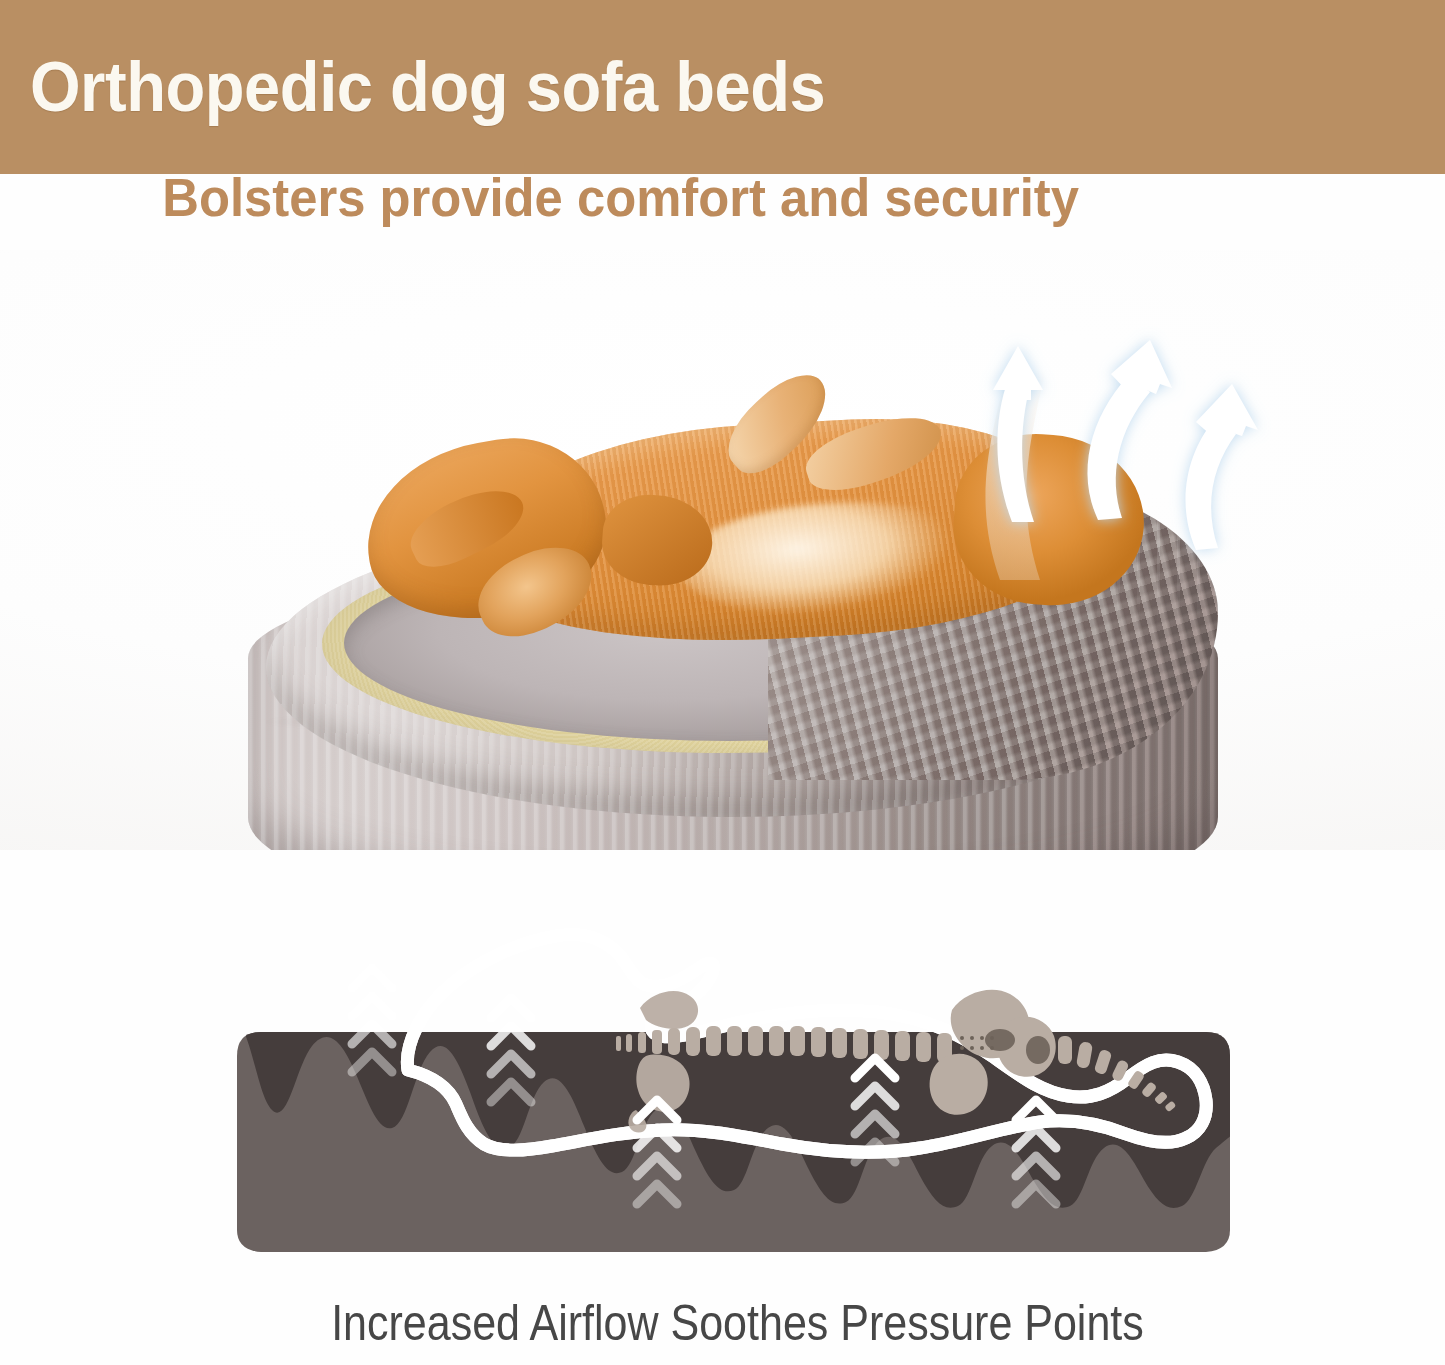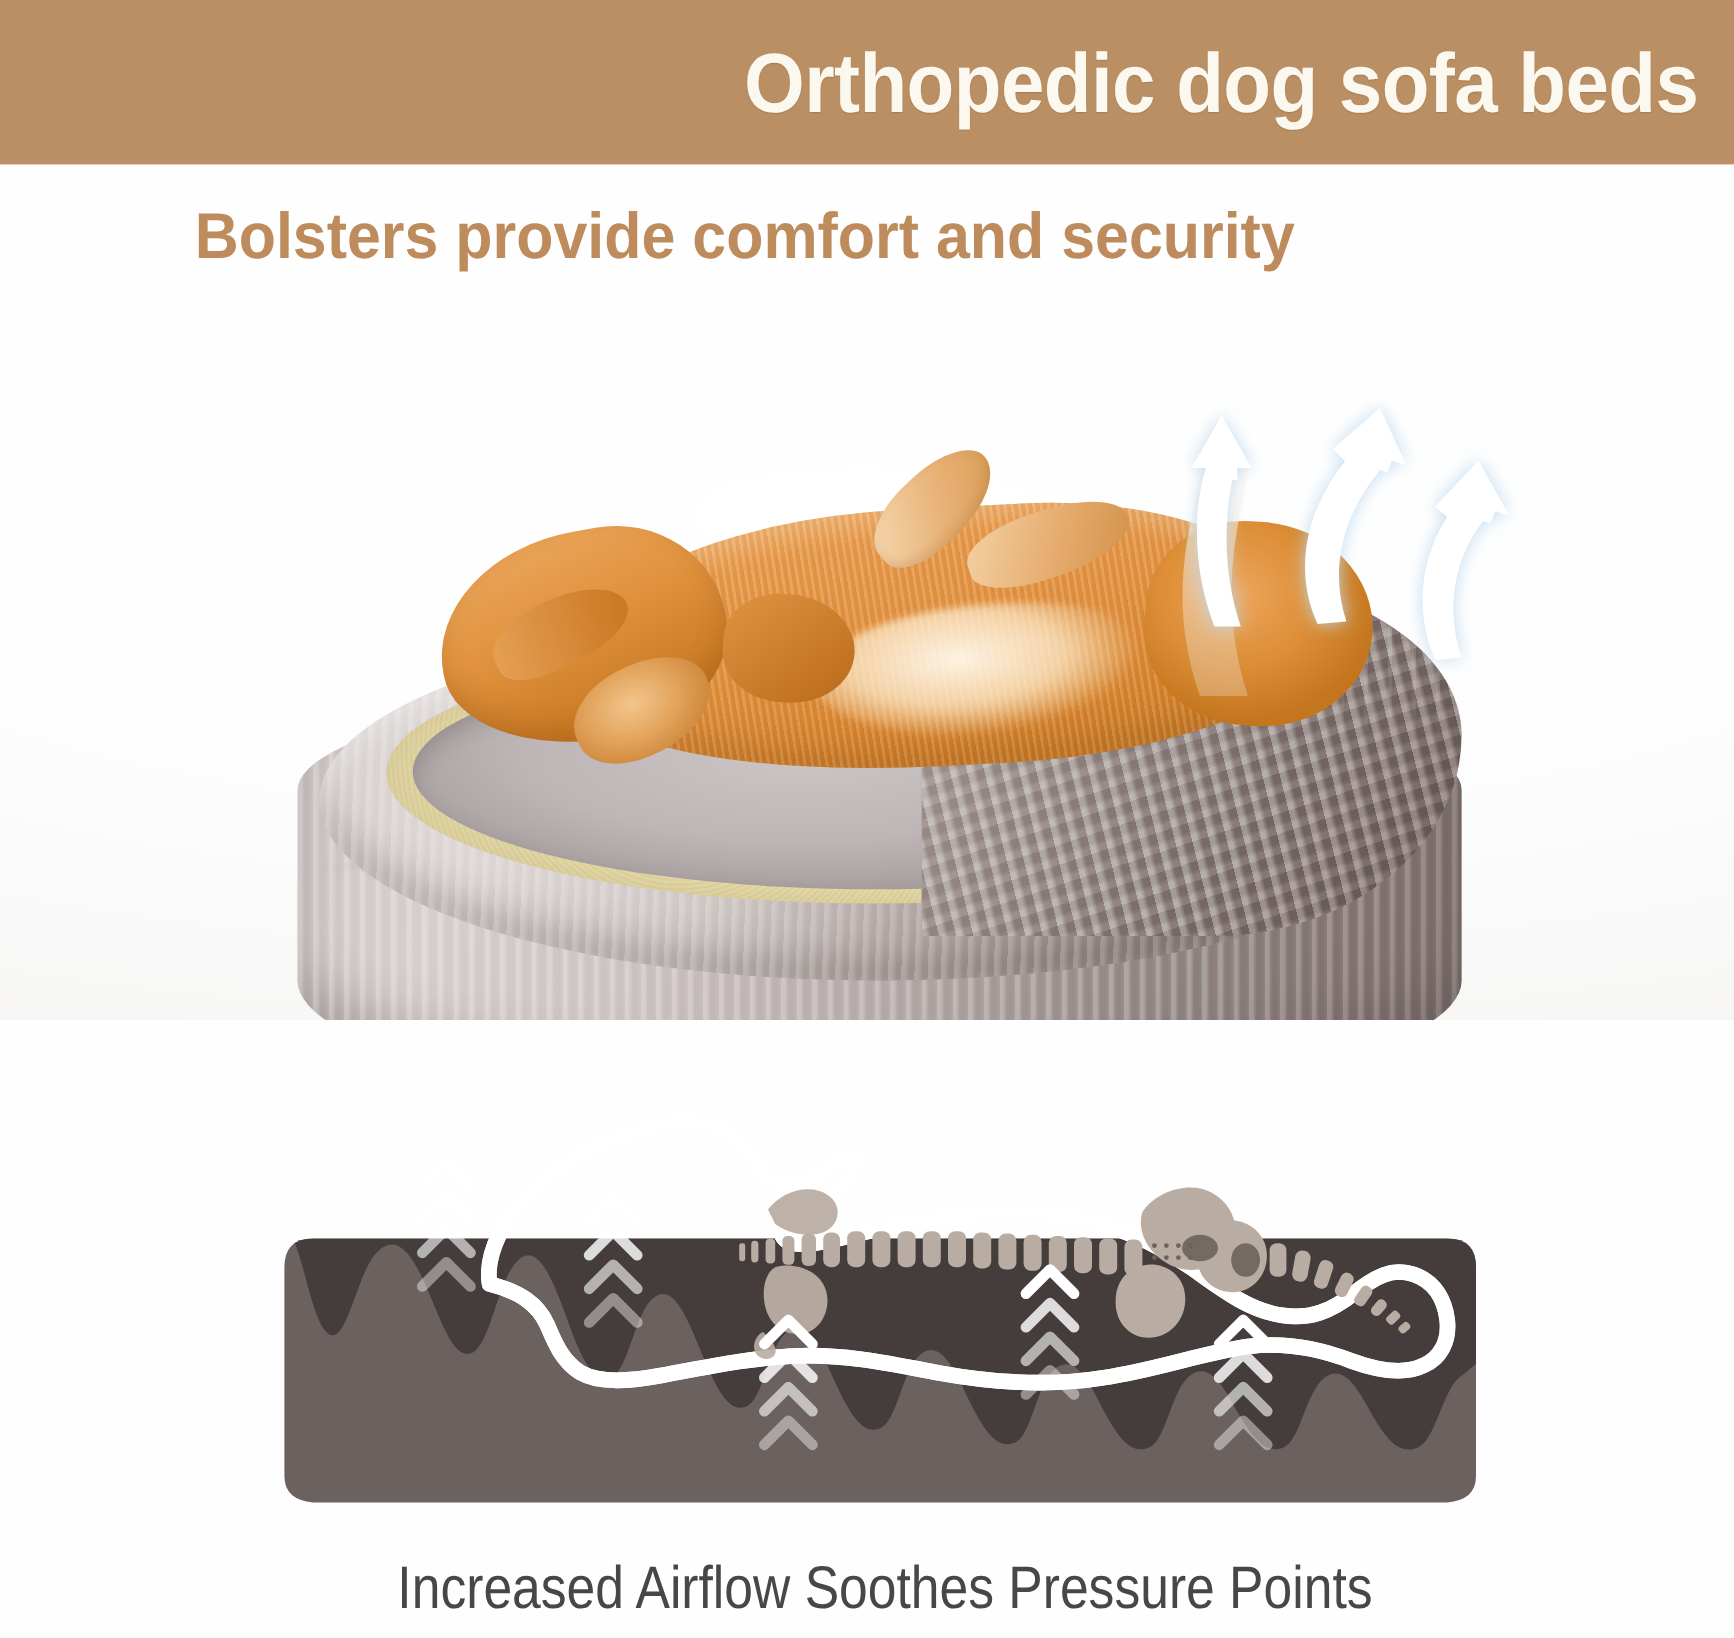--- a/index.html
+++ b/index.html
@@ -6,23 +6,23 @@
   html,body{ background:#ffffff; }
   body{
     width:1445px; height:1365px;
     font-family:"Liberation Sans", sans-serif;
     position:relative; overflow:hidden;
     background:#fefefe;
   }
 
   
   .header-band{
-    position:absolute; left:0; top:0; width:1445px; height:137px;
+    position:absolute; left:0; top:0; width:1445px; height:174px;
     background:#b98f63;
-    display:flex; align-items:center; justify-content:flex-end;
+    display:flex; align-items:center; justify-content:flex-start;
   }
   .header-title{
     font-size:70px; font-weight:bold; color:#fbf8f0;
     letter-spacing:-0.5px;
     transform:scaleX(0.93);
     text-shadow:0 1px 1px rgba(120,80,40,.28);
     white-space:nowrap;
   }
 
   

